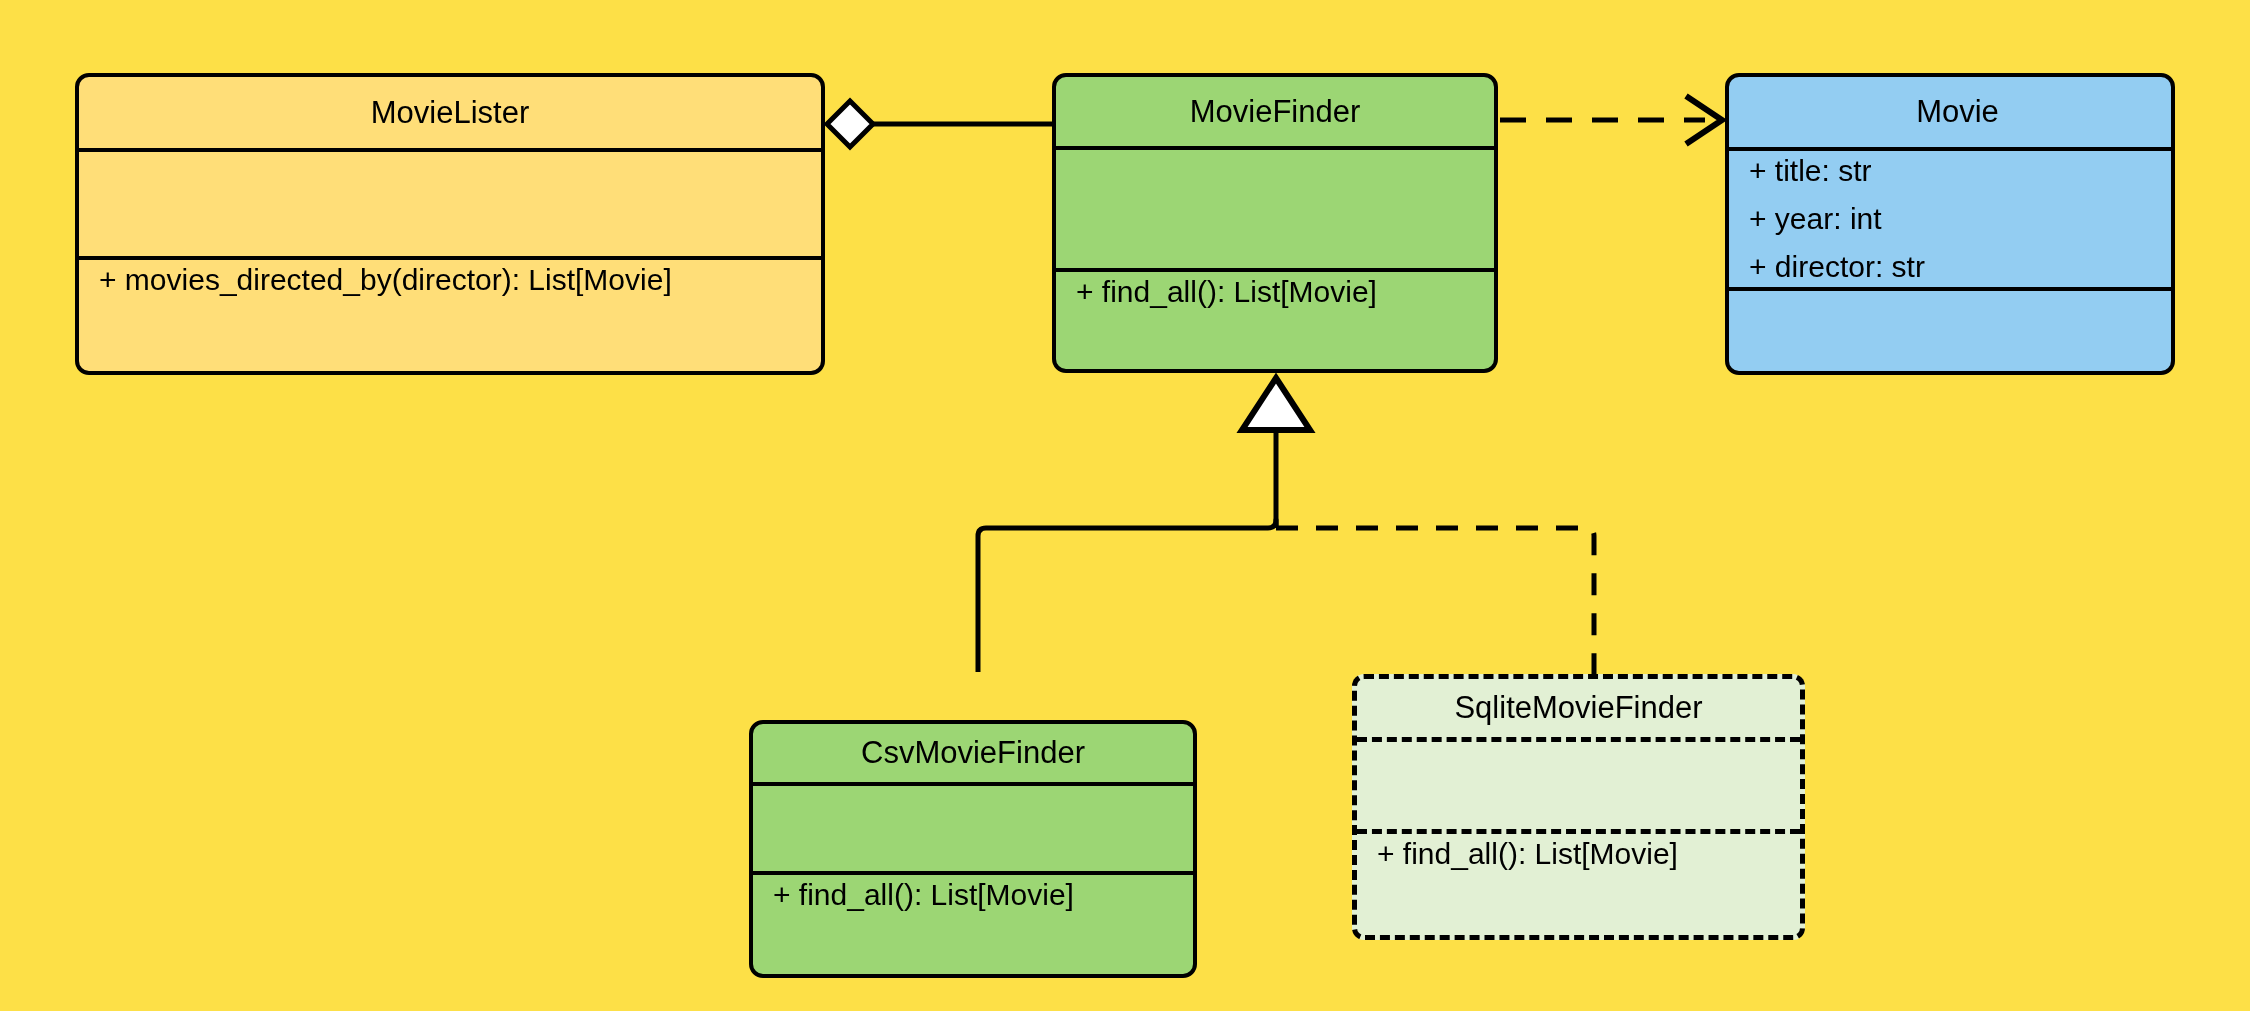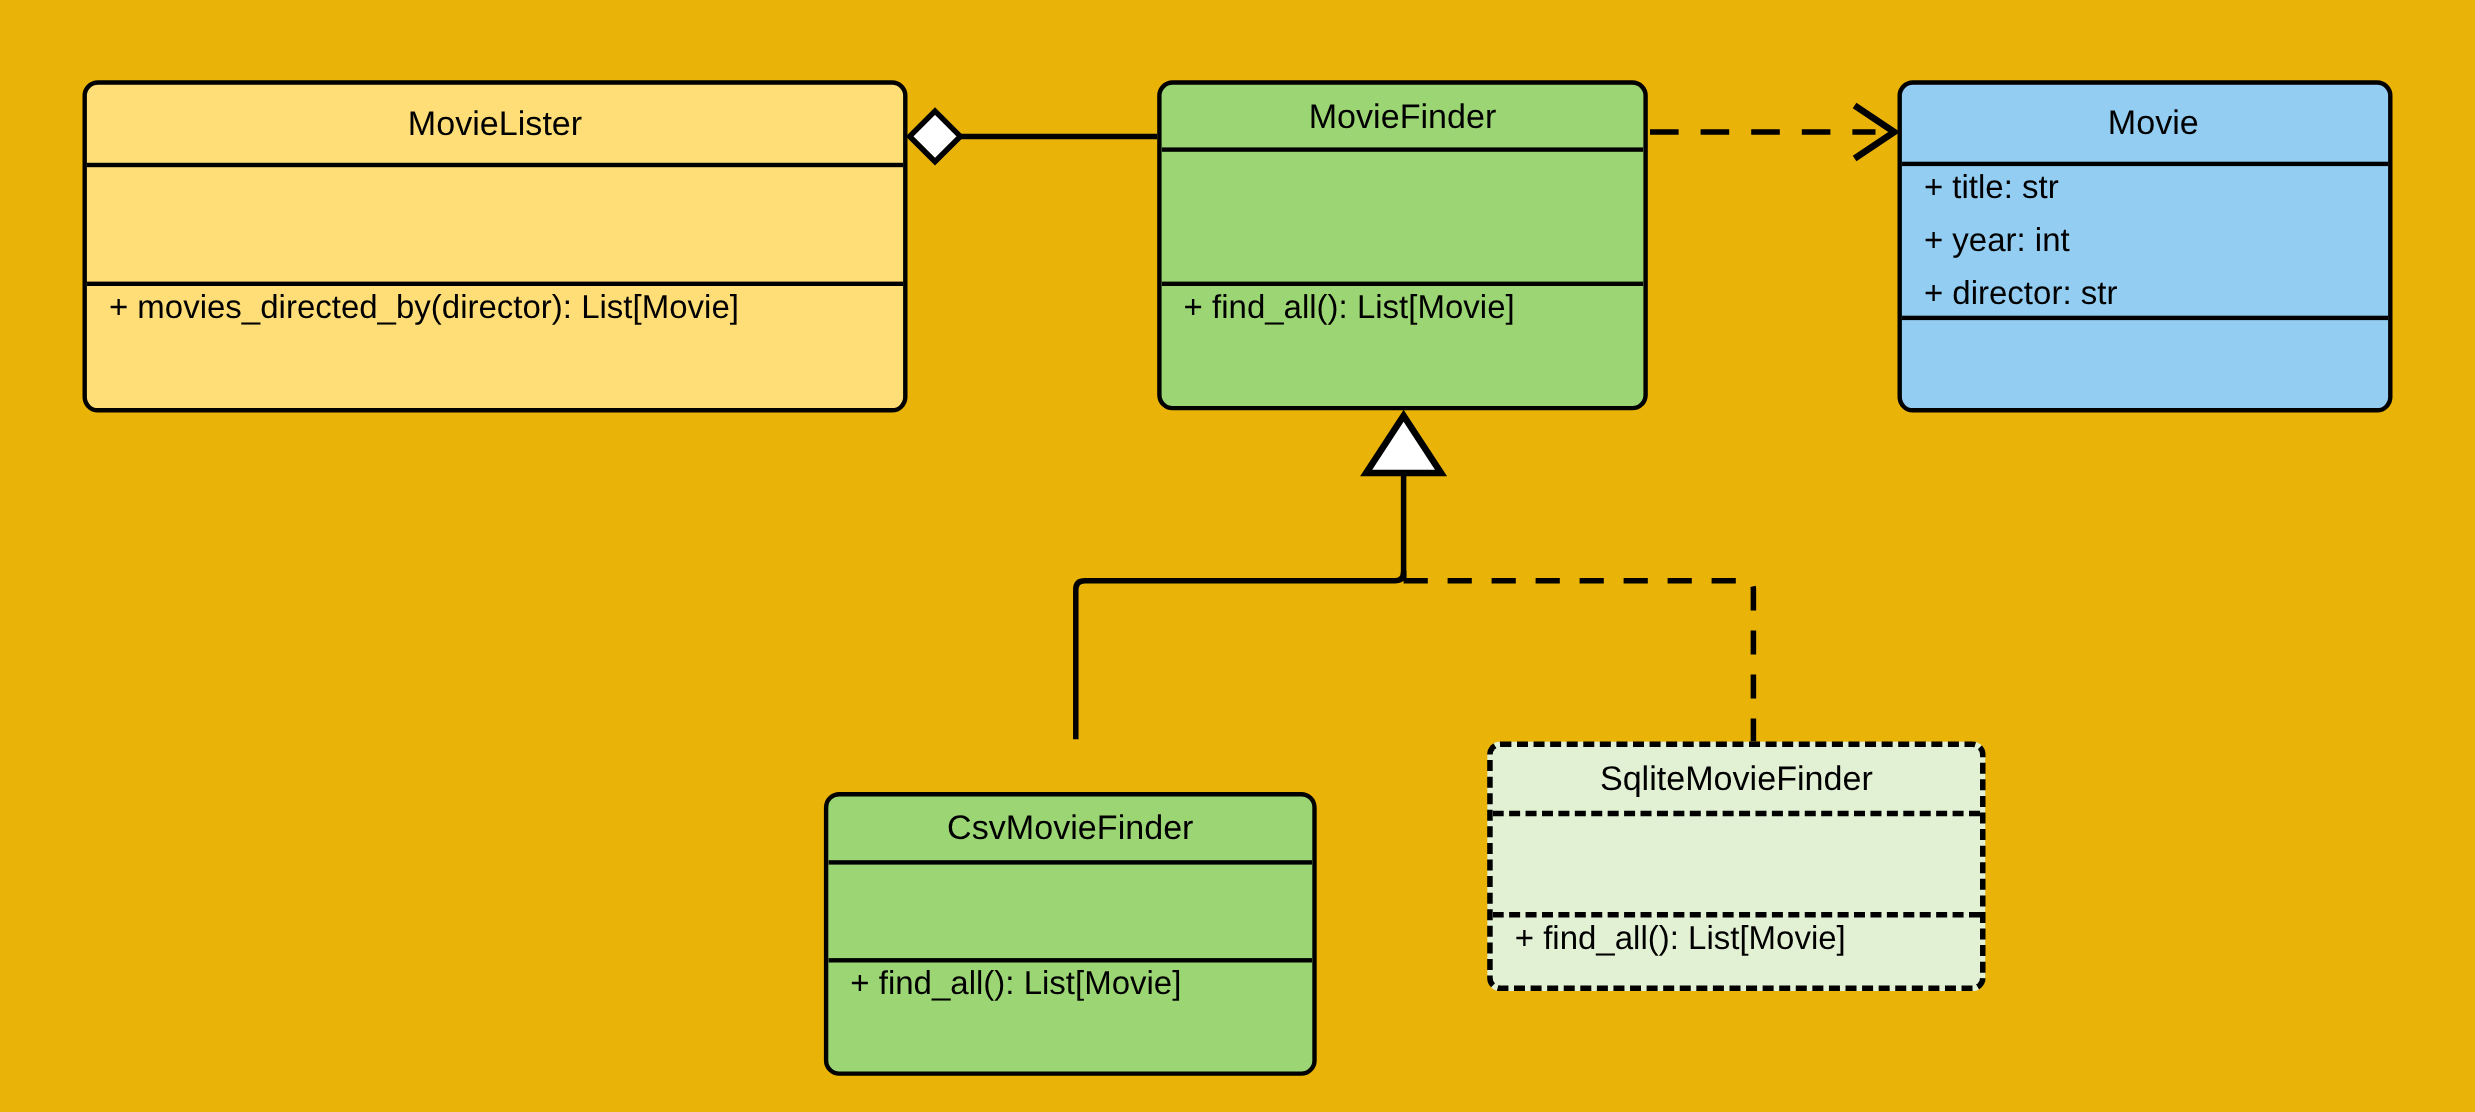--- a/index.html
+++ b/index.html
@@ -8,21 +8,21 @@
     padding: 0;
     background: #ffffff;
   }
   body {
     font-family: "Liberation Sans", sans-serif;
   }
   #canvas {
     position: relative;
     width: 2250px;
     height: 1011px;
-    background: #eab308;
+    background: #fde047;
     overflow: hidden;
   }
   #edges {
     position: absolute;
     left: 0;
     top: 0;
     width: 2250px;
     height: 1011px;
     pointer-events: none;
   }
@@ -123,21 +123,21 @@
     <div class="cmp cmp-title" style="height:71px;">
       <div class="class-name">MovieLister</div>
     </div>
     <div class="cmp cmp-empty sep" style="height:96px;"></div>
     <div class="cmp cmp-members sep" style="flex:1 1 auto;margin-top:12px;">
       <div class="member">+ movies_directed_by(director): List[Movie]</div>
     </div>
   </div>
 
   <div class="uml-class" style="left:1052px; top:73px; width:446px; height:300px; background:#9CD674;">
-    <div class="cmp cmp-title" style="height:57px;">
+    <div class="cmp cmp-title" style="height:69px;">
       <div class="class-name">MovieFinder</div>
     </div>
     <div class="cmp cmp-empty sep" style="height:122px;"></div>
     <div class="cmp cmp-members sep" style="flex:1 1 auto;">
       <div class="member">+ find_all(): List[Movie]</div>
     </div>
   </div>
 
   <div class="uml-class" style="left:1725px; top:73px; width:450px; height:302px; background:#93CDF2;">
     <div class="cmp cmp-title" style="height:70px;padding-left:15px;">
@@ -154,21 +154,21 @@
   <div class="uml-class" style="left:749px; top:672px; width:448px; height:258px; background:#9CD674;margin-top:48px;">
     <div class="cmp cmp-title" style="height:58px;">
       <div class="class-name">CsvMovieFinder</div>
     </div>
     <div class="cmp cmp-empty sep" style="height:89px;"></div>
     <div class="cmp cmp-members sep" style="flex:1 1 auto;">
       <div class="member">+ find_all(): List[Movie]</div>
     </div>
   </div>
 
-  <div class="uml-class dashed" style="left:1352px; top:674px; width:453px; height:227px; background:#E2F0D4;">
+  <div class="uml-class dashed" style="left:1352px; top:674px; width:453px; height:266px; background:#E2F0D4;">
     <div class="cmp cmp-title" style="height:58px;">
       <div class="class-name">SqliteMovieFinder</div>
     </div>
     <div class="cmp cmp-empty sep" style="height:92px;"></div>
     <div class="cmp cmp-members sep" style="flex:1 1 auto;">
       <div class="member">+ find_all(): List[Movie]</div>
     </div>
   </div>
 
 </div>

